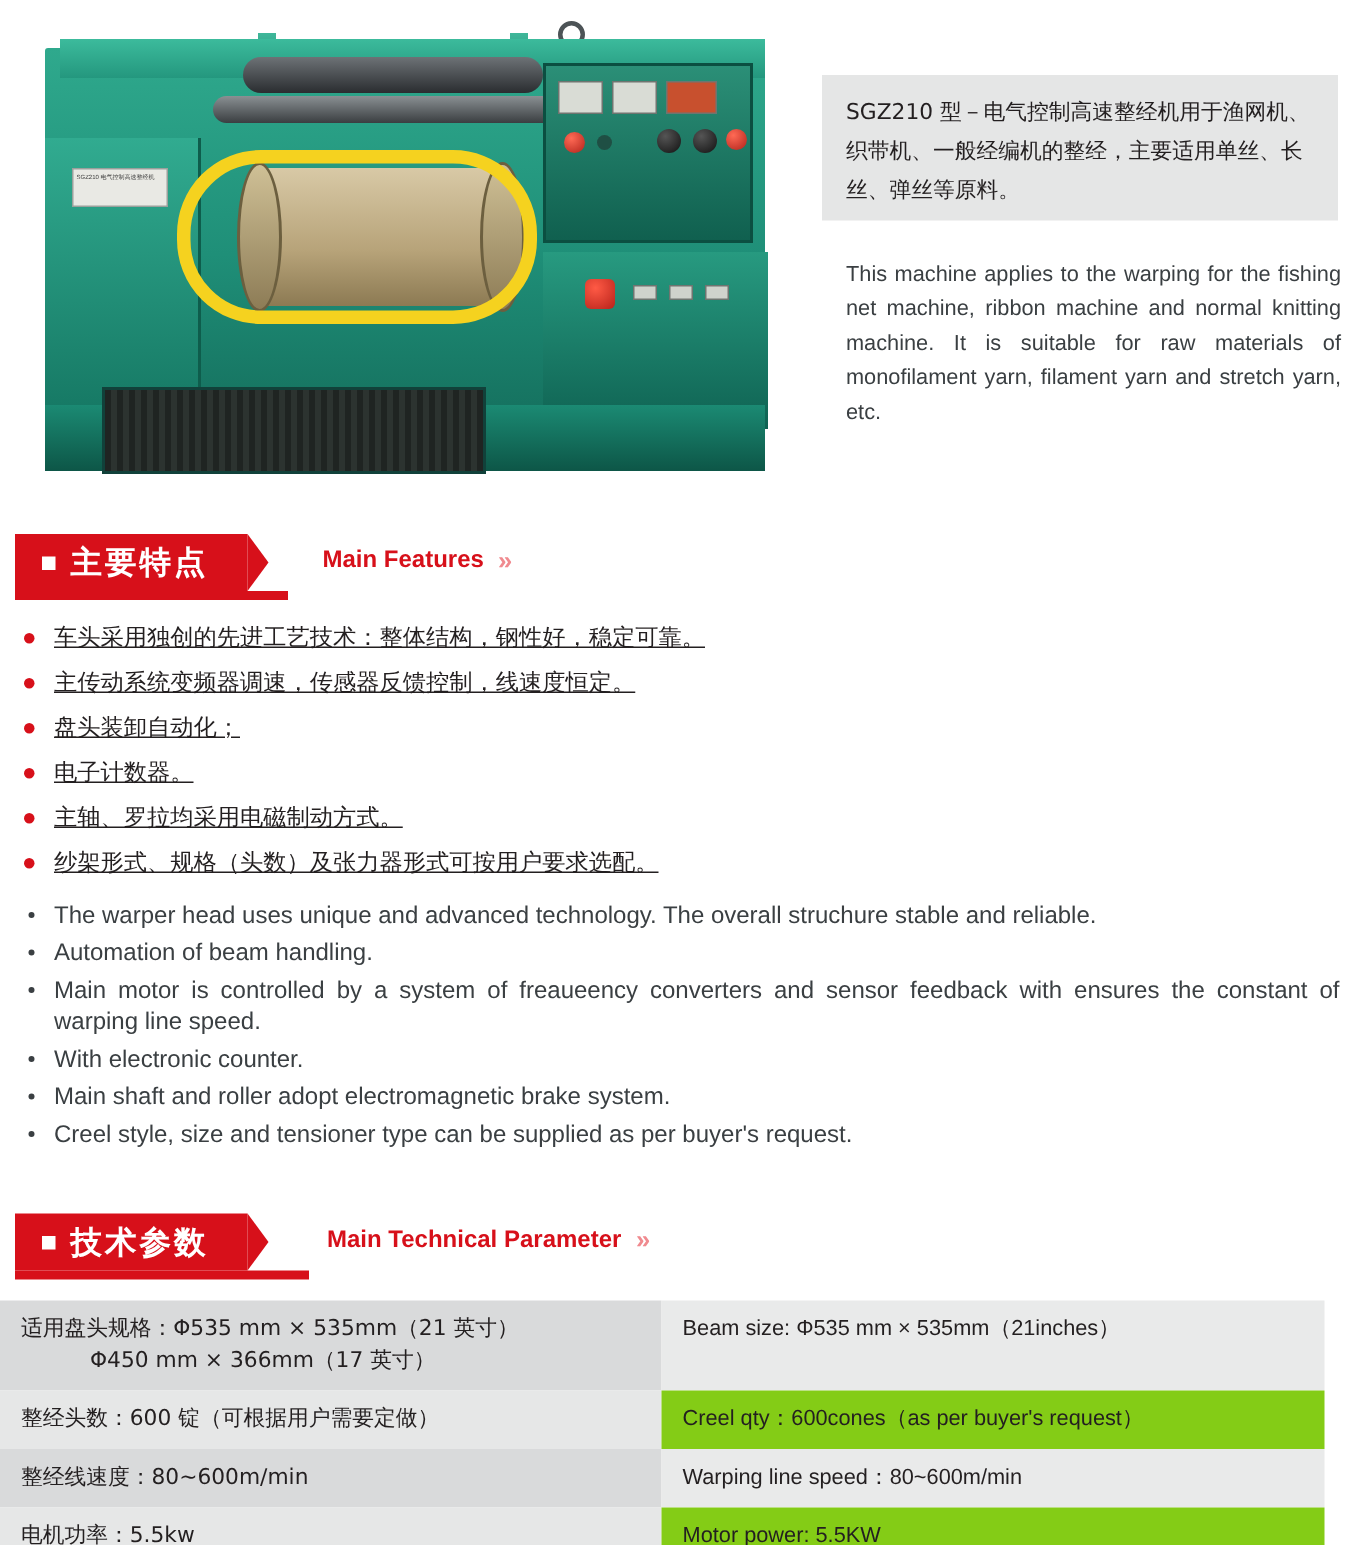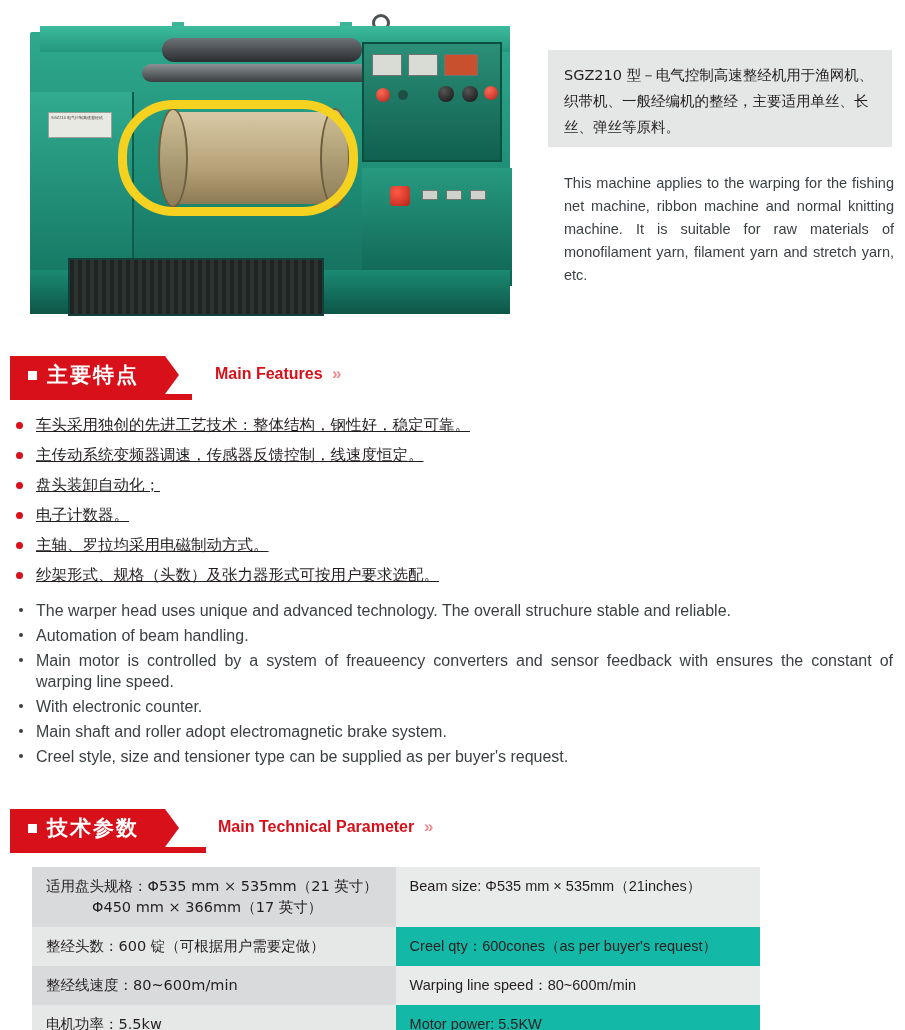--- a/index.html
+++ b/index.html
@@ -160,32 +160,32 @@
     font-size:16px; line-height:21px; color:#3a3f42;
     text-align:justify; padding-right:12px;
   }
   .feat-en li:before {
     content:""; position:absolute; left:19px; top:8px;
     width:4px; height:4px; border-radius:50%; background:#3a3f42;
   }
 
   
   .params { margin-top:14px; width:905px; }
-  .prow { display:flex; width:760px;padding-left:32px; }
+  .prow { display:flex; width:883px; }
   .pcell {
     font-size:14.5px; line-height:21px; color:#231f20;
     font-family:"DejaVu Sans", sans-serif;
     padding:9px 14px;
   }
   .pcell.cn { width:452px; }
   .pcell.en { width:453px; font-family:"Liberation Sans", sans-serif; }
   .shade-a .pcell.cn { background:#d9dadb; }
   .shade-a .pcell.en { background:#e9eaea; }
   .shade-b .pcell.cn { background:#e6e7e7; }
-  .shade-b .pcell.en { background:#14b8a6; }
+  .shade-b .pcell.en { background:#84cc16; }
   .indent { display:inline-block; padding-left:46px; }
   .indent-en { display:inline-block; padding-left:46px; }
 </style>
 </head>
 <body>
 
 <div class="page">
 
   <div class="top">
 

